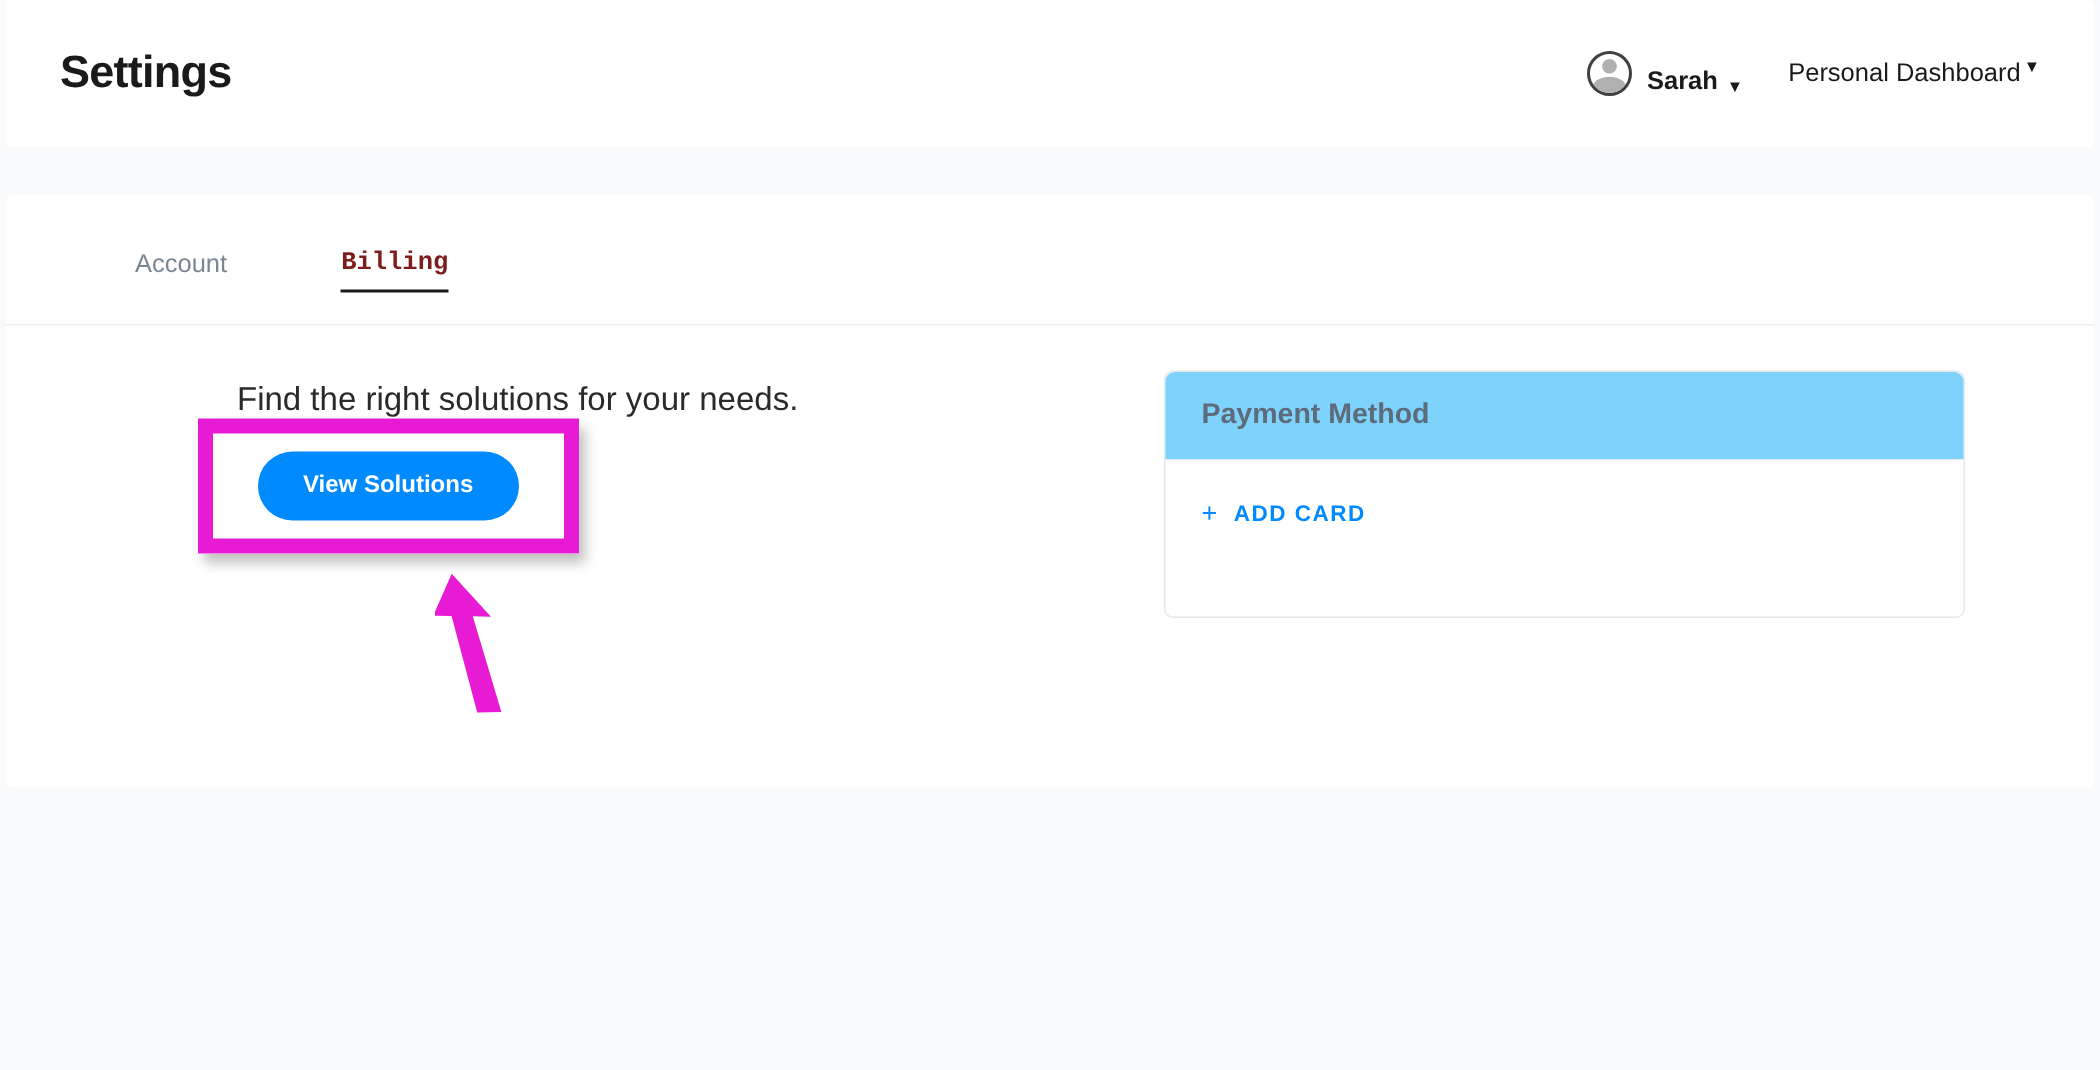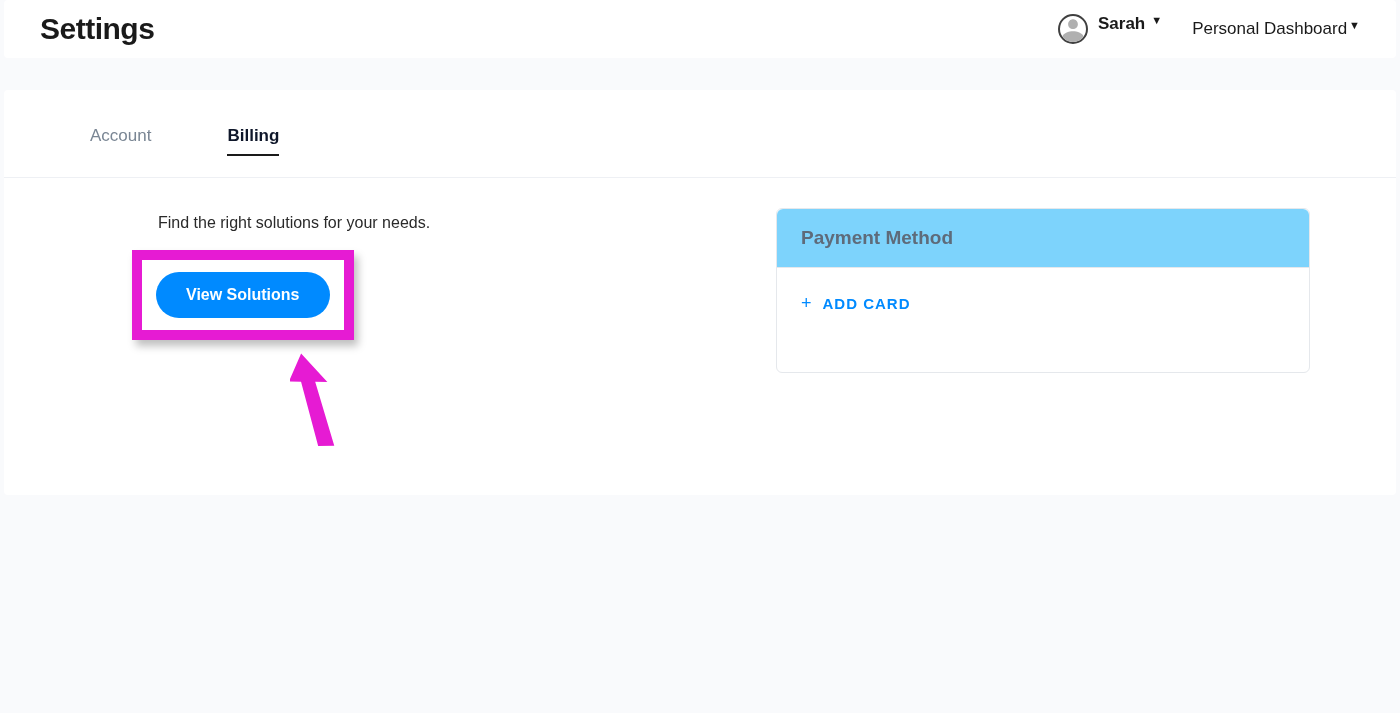--- a/index.html
+++ b/index.html
@@ -11,38 +11,38 @@
       font-family: -apple-system, BlinkMacSystemFont, "Segoe UI", Helvetica, Arial, sans-serif;
       background: #f9fafc;
       font-size: 15px;
       color: #1a1a1a;
     }
     .header-bar {
       background: #fff;
       display: flex;
       align-items: center;
       justify-content: space-between;
-      padding: 12px 36px;
+      padding: 32px 36px;
       border-radius: 4px;
       margin: 0 4px;
     }
     .page-title {
       font-size: 30px;
       font-weight: 700;
       color: #1a1a1a;
       letter-spacing: -0.5px;
     }
     .header-right {
       display: flex;
       align-items: center;
       gap: 30px;
     }
     .user-menu {
       display: flex;
-      align-items: flex-start;
+      align-items: flex-end;
       gap: 10px;
       cursor: pointer;
     }
     .avatar {
       width: 30px;
       height: 30px;
       border-radius: 50%;
       border: 2px solid #404040;
       display: flex;
       align-items: end;
@@ -82,45 +82,45 @@
       padding: 36px 0 22px 86px;
       border-bottom: 1px solid #eef0f4;
     }
     .tab {
       font-size: 17px;
       color: #7a8694;
       cursor: pointer;
       padding-bottom: 8px;
     }
     .tab.active {
-      color: #0f172a;
+      color: #7f1d1d;
       font-weight: 700;
       border-bottom: 2px solid #1a1a1a;
       margin-bottom: -1px;
+      font-family: Liberation Mono, monospace;
     }
     .content {
       display: flex;
       padding: 30px 86px 40px;
       gap: 40px;
     }
     .left-col {
       flex: 1;
     }
     .prompt-text {
-      font-size: 16px;
+      font-size: 22px;
       color: #2a2a2a;
       margin-top: 6px;
       margin-left: 68px;
     }
     .highlight-box {
       border: 10px solid #e61bd3;
       display: inline-block;
-      margin-top: 18px;
       margin-left: 42px;
-      padding: 12px 14px;
+      padding: 12px 30px;
       box-shadow: 4px 6px 8px rgba(0,0,0,0.25);
     }
     .view-sol-btn {
       background: #008aff;
       color: #fff;
       font-weight: 600;
       font-size: 16px;
       border: none;
       padding: 14px 30px;
       border-radius: 26px;

